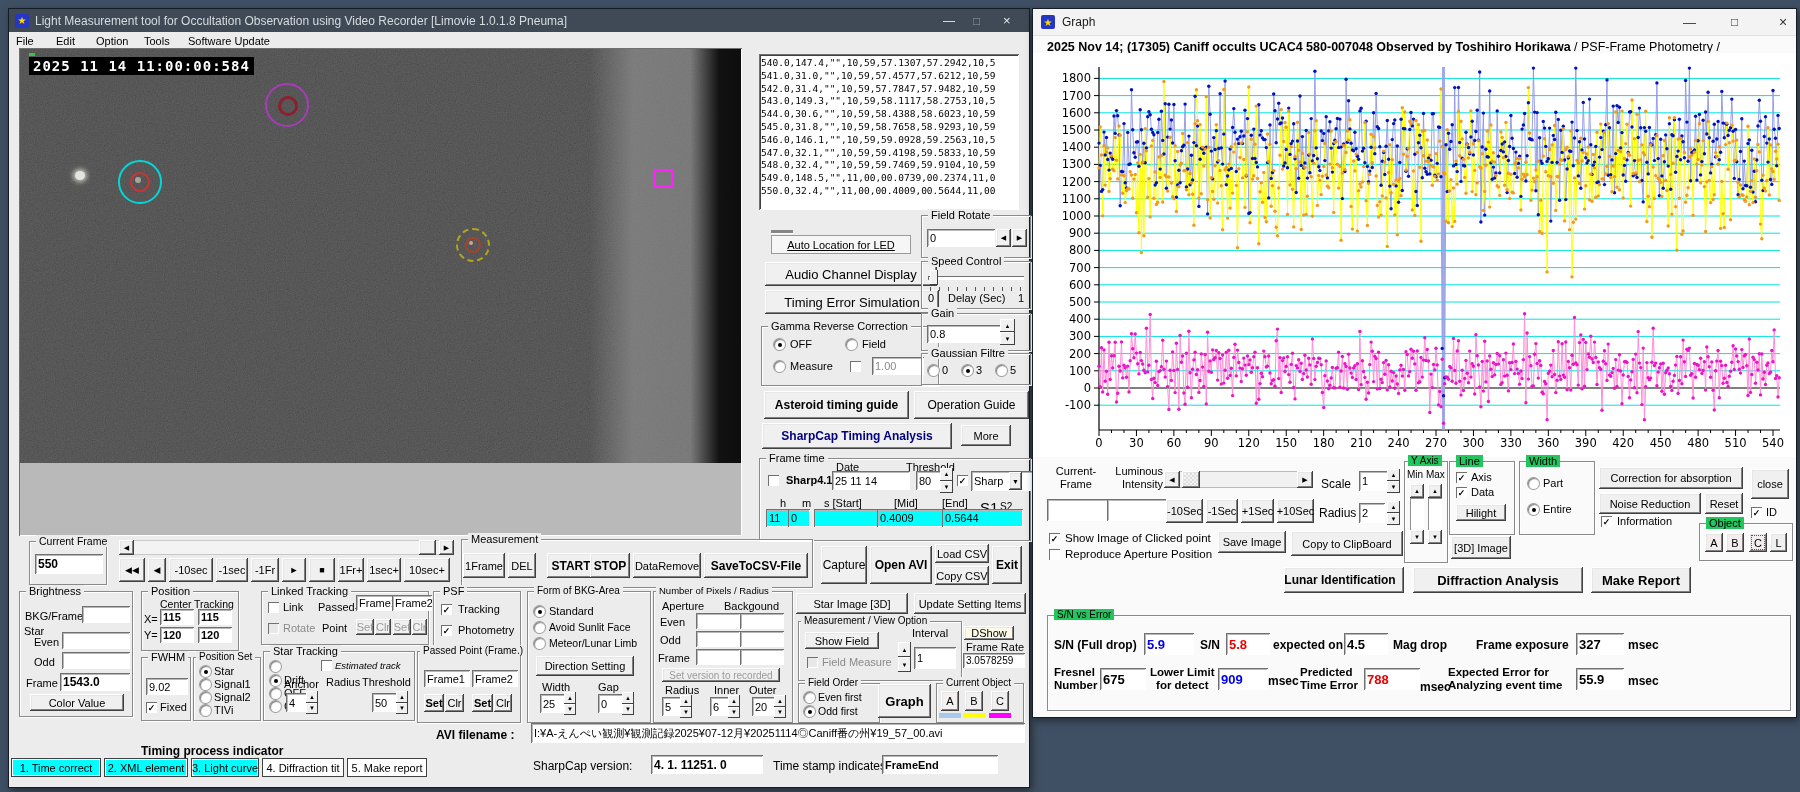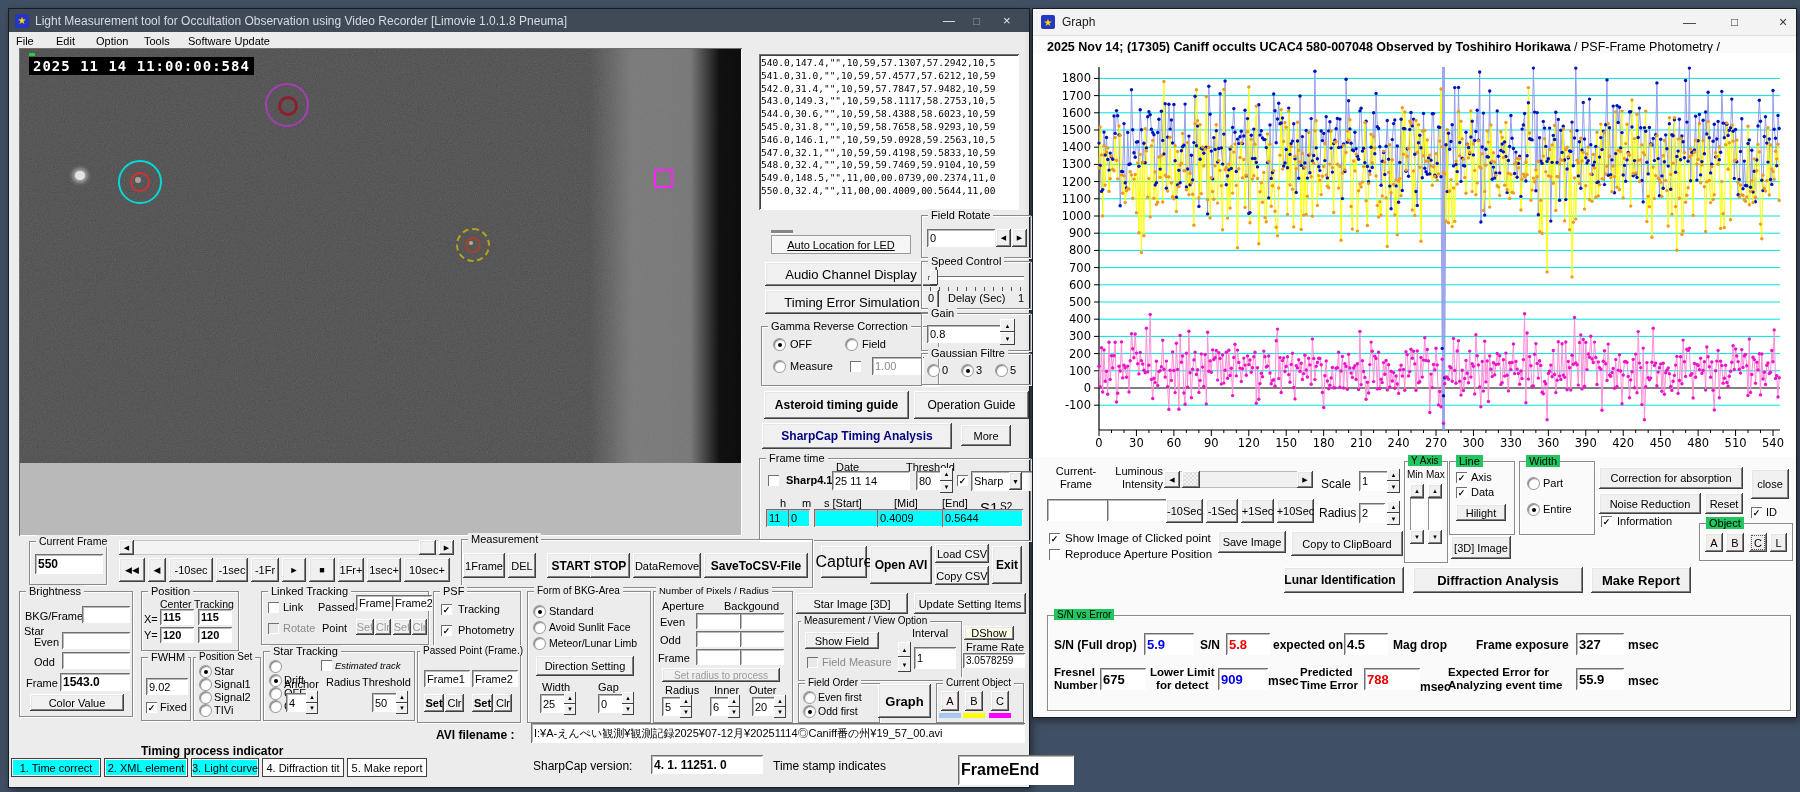--- a/index.html
+++ b/index.html
@@ -200,21 +200,21 @@
   </div>
   <div class="abs" id="measure-row" style="left:454px;top:544px;height:25px">
       <div class="btn" style="left: 0px; top: 0px; width: 42px; height: 100%;">1Frame</div>
       <div class="btn" style="left: 45px; top: 0px; width: 28px; height: 100%;">DEL</div>
       <div class="btn b" style="left: 76px; top: 0px; width: 48px; height: 100%; font-size: 12px; margin-left: 8px;">START</div>
       <div class="btn b" style="left: 127px; top: 0px; width: 40px; height: 100%; font-size: 12px;">STOP</div>
       <div class="btn" style="left: 170px; top: 0px; width: 68px; height: 100%;">DataRemove</div>
       <div class="btn b" style="left: 241px; top: 0px; width: 104px; height: 100%; font-size: 12px;">SaveToCSV-File</div>
     </div>
 
-  <div class="btn" style="left:812px;top:537px;width:46px;height:32px;font-size:16px">Capture</div>
+  <div class="btn" style="left:812px;top:537px;width:46px;height:38px;font-size:12px">Capture</div>
   <div class="btn b" style="left:861px;top:537px;width:62px;height:38px;font-size:12px">Open AVI</div>
   <div class="btn" style="left:926px;top:535px;width:54px;height:19px">Load CSV</div>
   <div class="btn" style="left:926px;top:557px;width:54px;height:19px">Copy CSV</div>
   <div class="btn b" style="left:983px;top:537px;width:30px;height:38px;font-size:12px">Exit</div>
 
   <div class="grp" style="left:10px;top:582px;width:112px;height:124px">
     <span class="gl">Brightness</span>
     <span class="lbl" style="left:5px;top:18px">BKG/Frame</span>
     <span class="fld" style="left:62px;top:14px;width:42px;height:17px"></span>
     <span class="lbl" style="left:4px;top:33px">Star</span>
@@ -347,21 +347,21 @@
     <span class="lbl" style="left:70px;top:8px">Backgound</span>
     <span class="lbl" style="left:6px;top:24px">Even</span>
     <span class="fld" style="left:42px;top:21px;width:38px;height:16px"></span>
     <span class="fld" style="left:86px;top:21px;width:38px;height:16px"></span>
     <span class="lbl" style="left:6px;top:42px">Odd</span>
     <span class="fld" style="left:42px;top:39px;width:38px;height:16px"></span>
     <span class="fld" style="left:86px;top:39px;width:38px;height:16px"></span>
     <span class="lbl" style="left:4px;top:60px">Frame</span>
     <span class="fld" style="left:42px;top:57px;width:38px;height:16px"></span>
     <span class="fld" style="left:86px;top:57px;width:38px;height:16px"></span>
-    <div class="btn dim" style="left:8px;top:76px;width:118px;height:14px;color:#9a9a9a;font-size:10px">Set  radius to process</div>
+    <div class="btn dim" style="left:8px;top:76px;width:118px;height:14px;color:#9a9a9a;font-size:10px">Set  version to recorded</div>
     <span class="lbl" style="left:11px;top:92px">Radius</span>
     <span class="lbl" style="left:60px;top:92px">Inner</span>
     <span class="lbl" style="left:95px;top:92px">Outer</span>
     <span class="fld" style="left:8px;top:105px;width:16px;height:19px">5</span>
     <div class="spin" style="left:26px;top:103px;width:12px;height:23px">
         <span class="sb">▲</span>
         <span class="sb">▼</span>
       </div>
     <span class="fld" style="left:56px;top:105px;width:16px;height:19px">6</span>
     <div class="spin" style="left:74px;top:103px;width:12px;height:23px">
@@ -420,21 +420,21 @@
       <div class="btn" style="left: 0px; top: 0px; width: 90px; height: 100%; box-shadow: rgb(64, 64, 64) 0px 0px 0px 1px inset, rgb(255, 255, 255) 0px 0px 0px 2px inset; background: rgb(0, 255, 255);">1. Time correct</div>
       <div class="btn" style="left: 93px; top: 0px; width: 84px; height: 100%; box-shadow: rgb(64, 64, 64) 0px 0px 0px 1px inset, rgb(255, 255, 255) 0px 0px 0px 2px inset; background: rgb(0, 255, 255);">2. XML element</div>
       <div class="btn" style="left: 180px; top: 0px; width: 68px; height: 100%; box-shadow: rgb(64, 64, 64) 0px 0px 0px 1px inset, rgb(255, 255, 255) 0px 0px 0px 2px inset; background: rgb(0, 255, 255);">3. Light curve</div>
       <div class="btn" style="left: 251px; top: 0px; width: 82px; height: 100%; box-shadow: rgb(64, 64, 64) 0px 0px 0px 1px inset, rgb(255, 255, 255) 0px 0px 0px 2px inset; background: rgb(255, 255, 255);">4. Diffraction tit</div>
       <div class="btn" style="left: 336px; top: 0px; width: 80px; height: 100%; box-shadow: rgb(64, 64, 64) 0px 0px 0px 1px inset, rgb(255, 255, 255) 0px 0px 0px 2px inset; background: rgb(255, 255, 255);">5. Make report</div>
     </div>
 
   <span class="lbl" style="left:524px;top:750px;font-size:12px">SharpCap version:</span>
   <span class="fld b" style="left:642px;top:746px;width:106px;height:19px;font-size:12px">4. 1. 11251. 0</span>
   <span class="lbl" style="left:764px;top:750px;font-size:12px">Time stamp indicates</span>
-  <span class="fld b" style="left:949px;top:746px;width:110px;height:30px;font-size:16px">FrameEnd</span>
+  <span class="fld b" style="left:873px;top:746px;width:110px;height:19px;font-size:11px">FrameEnd</span>
 </div>
 
 <div class="win gw" id="win-gr" style="left:1032px;top:8px;width:763px;height:708px;background:#fafafa">
   <div class="abs" style="left:0;top:0;width:763px;height:26px;background:#f3f3f3;border-bottom:1px solid #e0e0e0;display:flex;align-items:center">
     <span style="width:14px;height:14px;margin:0 7px 0 8px;background:#2536c0;border-radius:2px;display:flex;align-items:center;justify-content:center;color:#ffd900;font-size:10px">★</span>
     <span style="color:#1a1a1a;font-size:12px">Graph</span>
     <span style="position:absolute;left:650px;color:#333;font-size:13px">—</span>
     <span style="position:absolute;left:698px;color:#333;font-size:12px">□</span>
     <span style="position:absolute;left:746px;color:#333;font-size:14px">×</span>
   </div>

